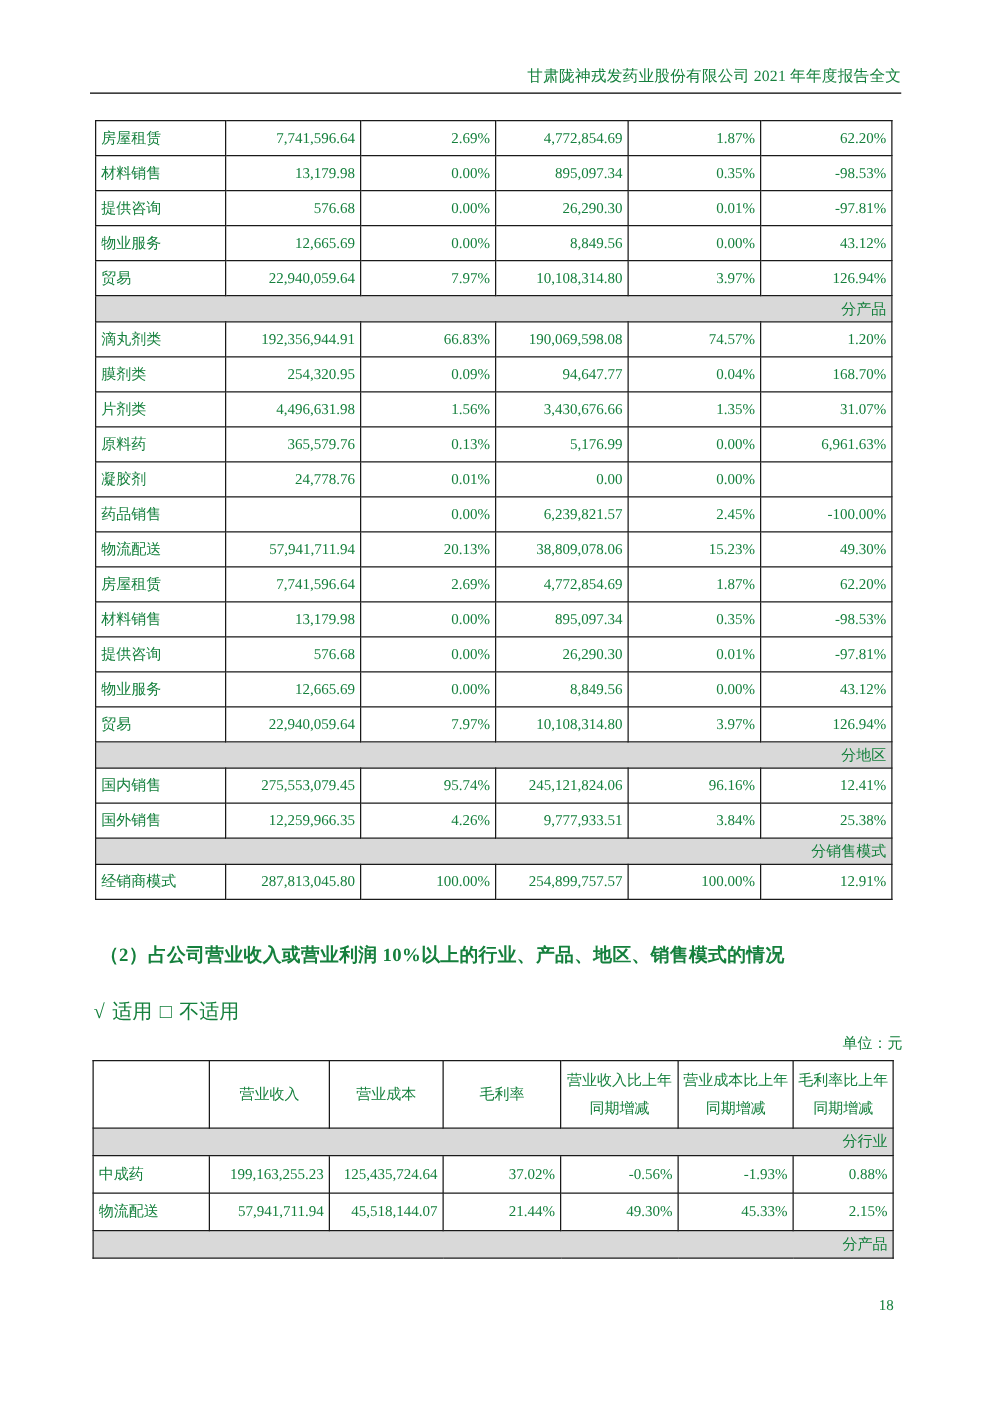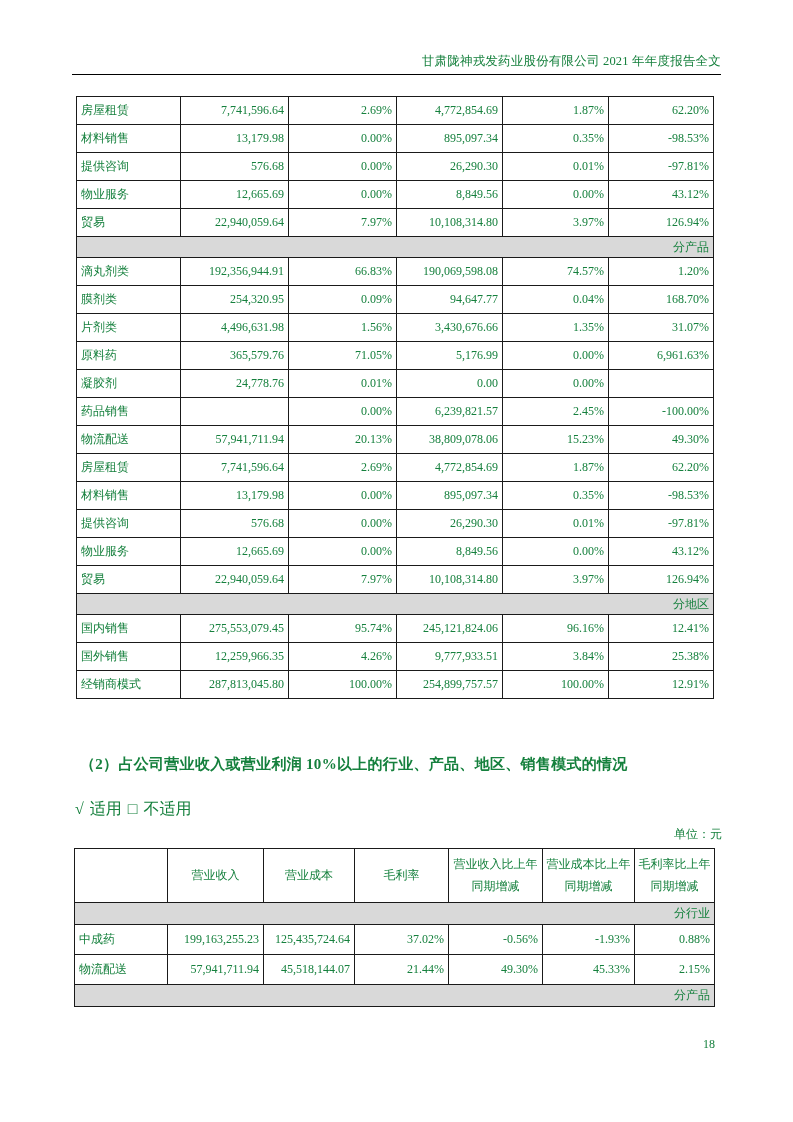--- a/index.html
+++ b/index.html
@@ -120,21 +120,21 @@
           <td class="lb">片剂类</td>
           <td class="nm">4,496,631.98</td>
           <td class="nm">1.56%</td>
           <td class="nm">3,430,676.66</td>
           <td class="nm">1.35%</td>
           <td class="nm">31.07%</td>
         </tr>
     <tr>
           <td class="lb">原料药</td>
           <td class="nm">365,579.76</td>
-          <td class="nm">71.05%</td>
+          <td class="nm">0.13%</td>
           <td class="nm">5,176.99</td>
           <td class="nm">0.00%</td>
           <td class="nm">6,961.63%</td>
         </tr>
     <tr>
           <td class="lb">凝胶剂</td>
           <td class="nm">24,778.76</td>
           <td class="nm">0.01%</td>
           <td class="nm">0.00</td>
           <td class="nm">0.00%</td>
@@ -207,20 +207,23 @@
           <td class="nm">96.16%</td>
           <td class="nm">12.41%</td>
         </tr>
     <tr>
           <td class="lb">国外销售</td>
           <td class="nm">12,259,966.35</td>
           <td class="nm">4.26%</td>
           <td class="nm">9,777,933.51</td>
           <td class="nm">3.84%</td>
           <td class="nm">25.38%</td>
+        </tr>
+    <tr class="sec">
+          <td colspan="6">分销售模式</td>
         </tr>
     <tr>
           <td class="lb">经销商模式</td>
           <td class="nm">287,813,045.80</td>
           <td class="nm">100.00%</td>
           <td class="nm">254,899,757.57</td>
           <td class="nm">100.00%</td>
           <td class="nm">12.91%</td>
         </tr>
   </tbody>

